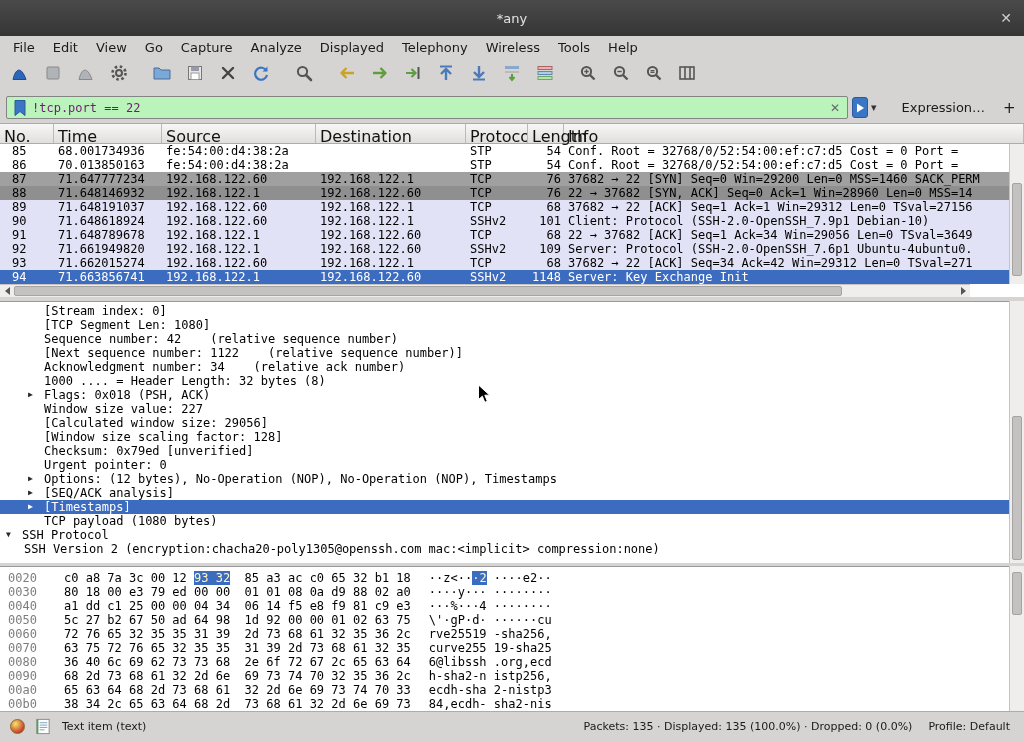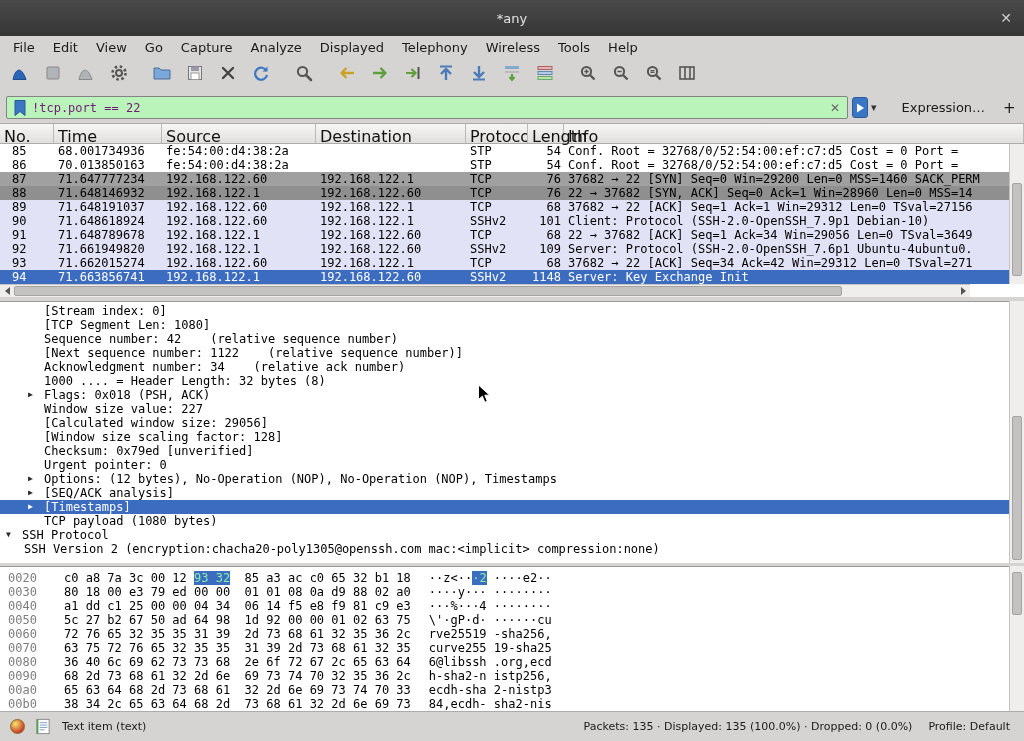--- a/index.html
+++ b/index.html
@@ -81,21 +81,21 @@
   .dsel{background:var(--sel,#3c6cc0);color:#fff}
   .dsel .darrow{color:#fff}
 
   
   .hexpane{position:absolute;top:566px;left:0;width:1024px;height:145px;background:#fff;
     border-top:1px solid #999;overflow:hidden;padding-top:4px}
   .hrow{display:flex;height:14px;line-height:14px;font:12px "DejaVu Sans Mono",monospace;white-space:pre;color:#000}
   .hoff{color:#7d7d7d;width:40px;flex:none;margin-left:8px}
   .hbytes{margin-left:16px;flex:none}
   .hascii{margin-left:18px}
-  .hsel{background:var(--sel,#3c6cc0);color:#86efac}
+  .hsel{background:var(--sel,#3c6cc0);color:#fef9c3}
 
   
   .statusbar{position:absolute;top:711px;left:0;right:0;height:30px;background:#d6d4d2;
     border-top:1px solid #aeacaa;display:flex;align-items:center;padding:0 10px;font-size:11px;color:#1a1a1a}
   .expert-dot{width:15px;height:15px;border-radius:50%;margin-right:8px;
     background:radial-gradient(circle at 35% 30%, #f5e56a, #c9372b 75%);border:1px solid #8a6a20}
   .sb-icon{margin-right:10px;display:flex;align-items:center}
   .sb-spacer{flex:1}
   .sb-profile{margin-left:16px;margin-right:4px}
 

